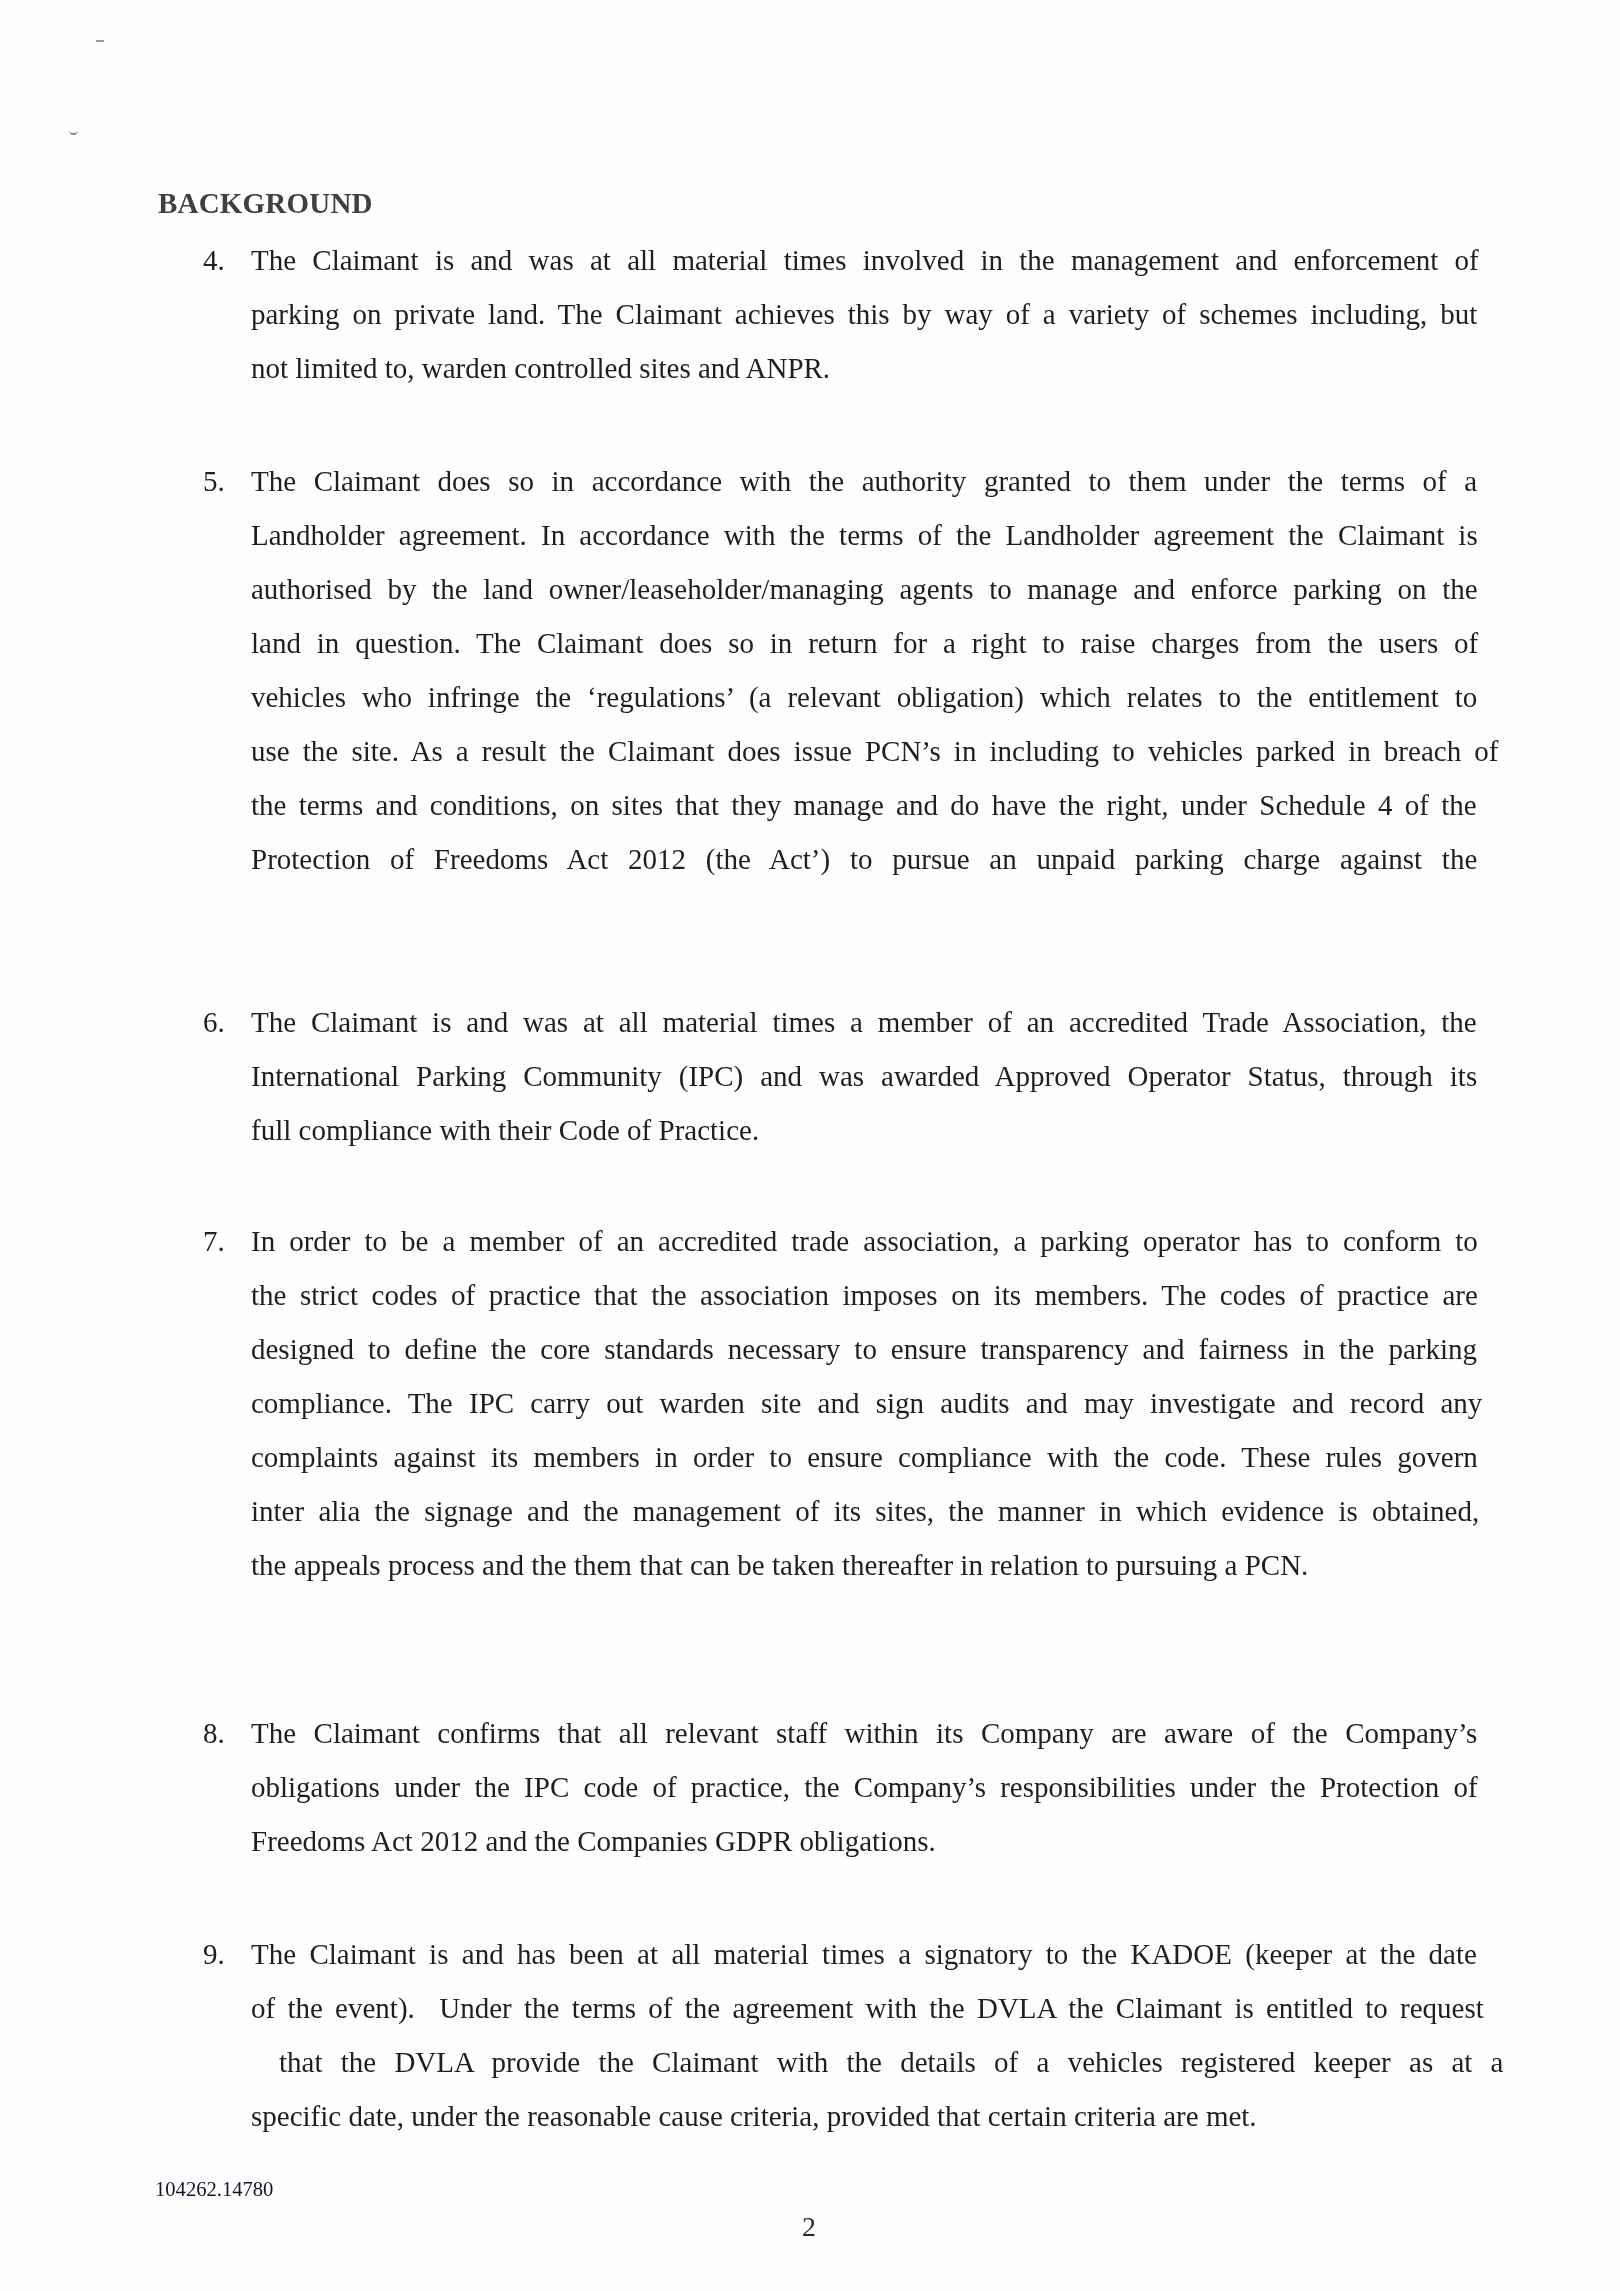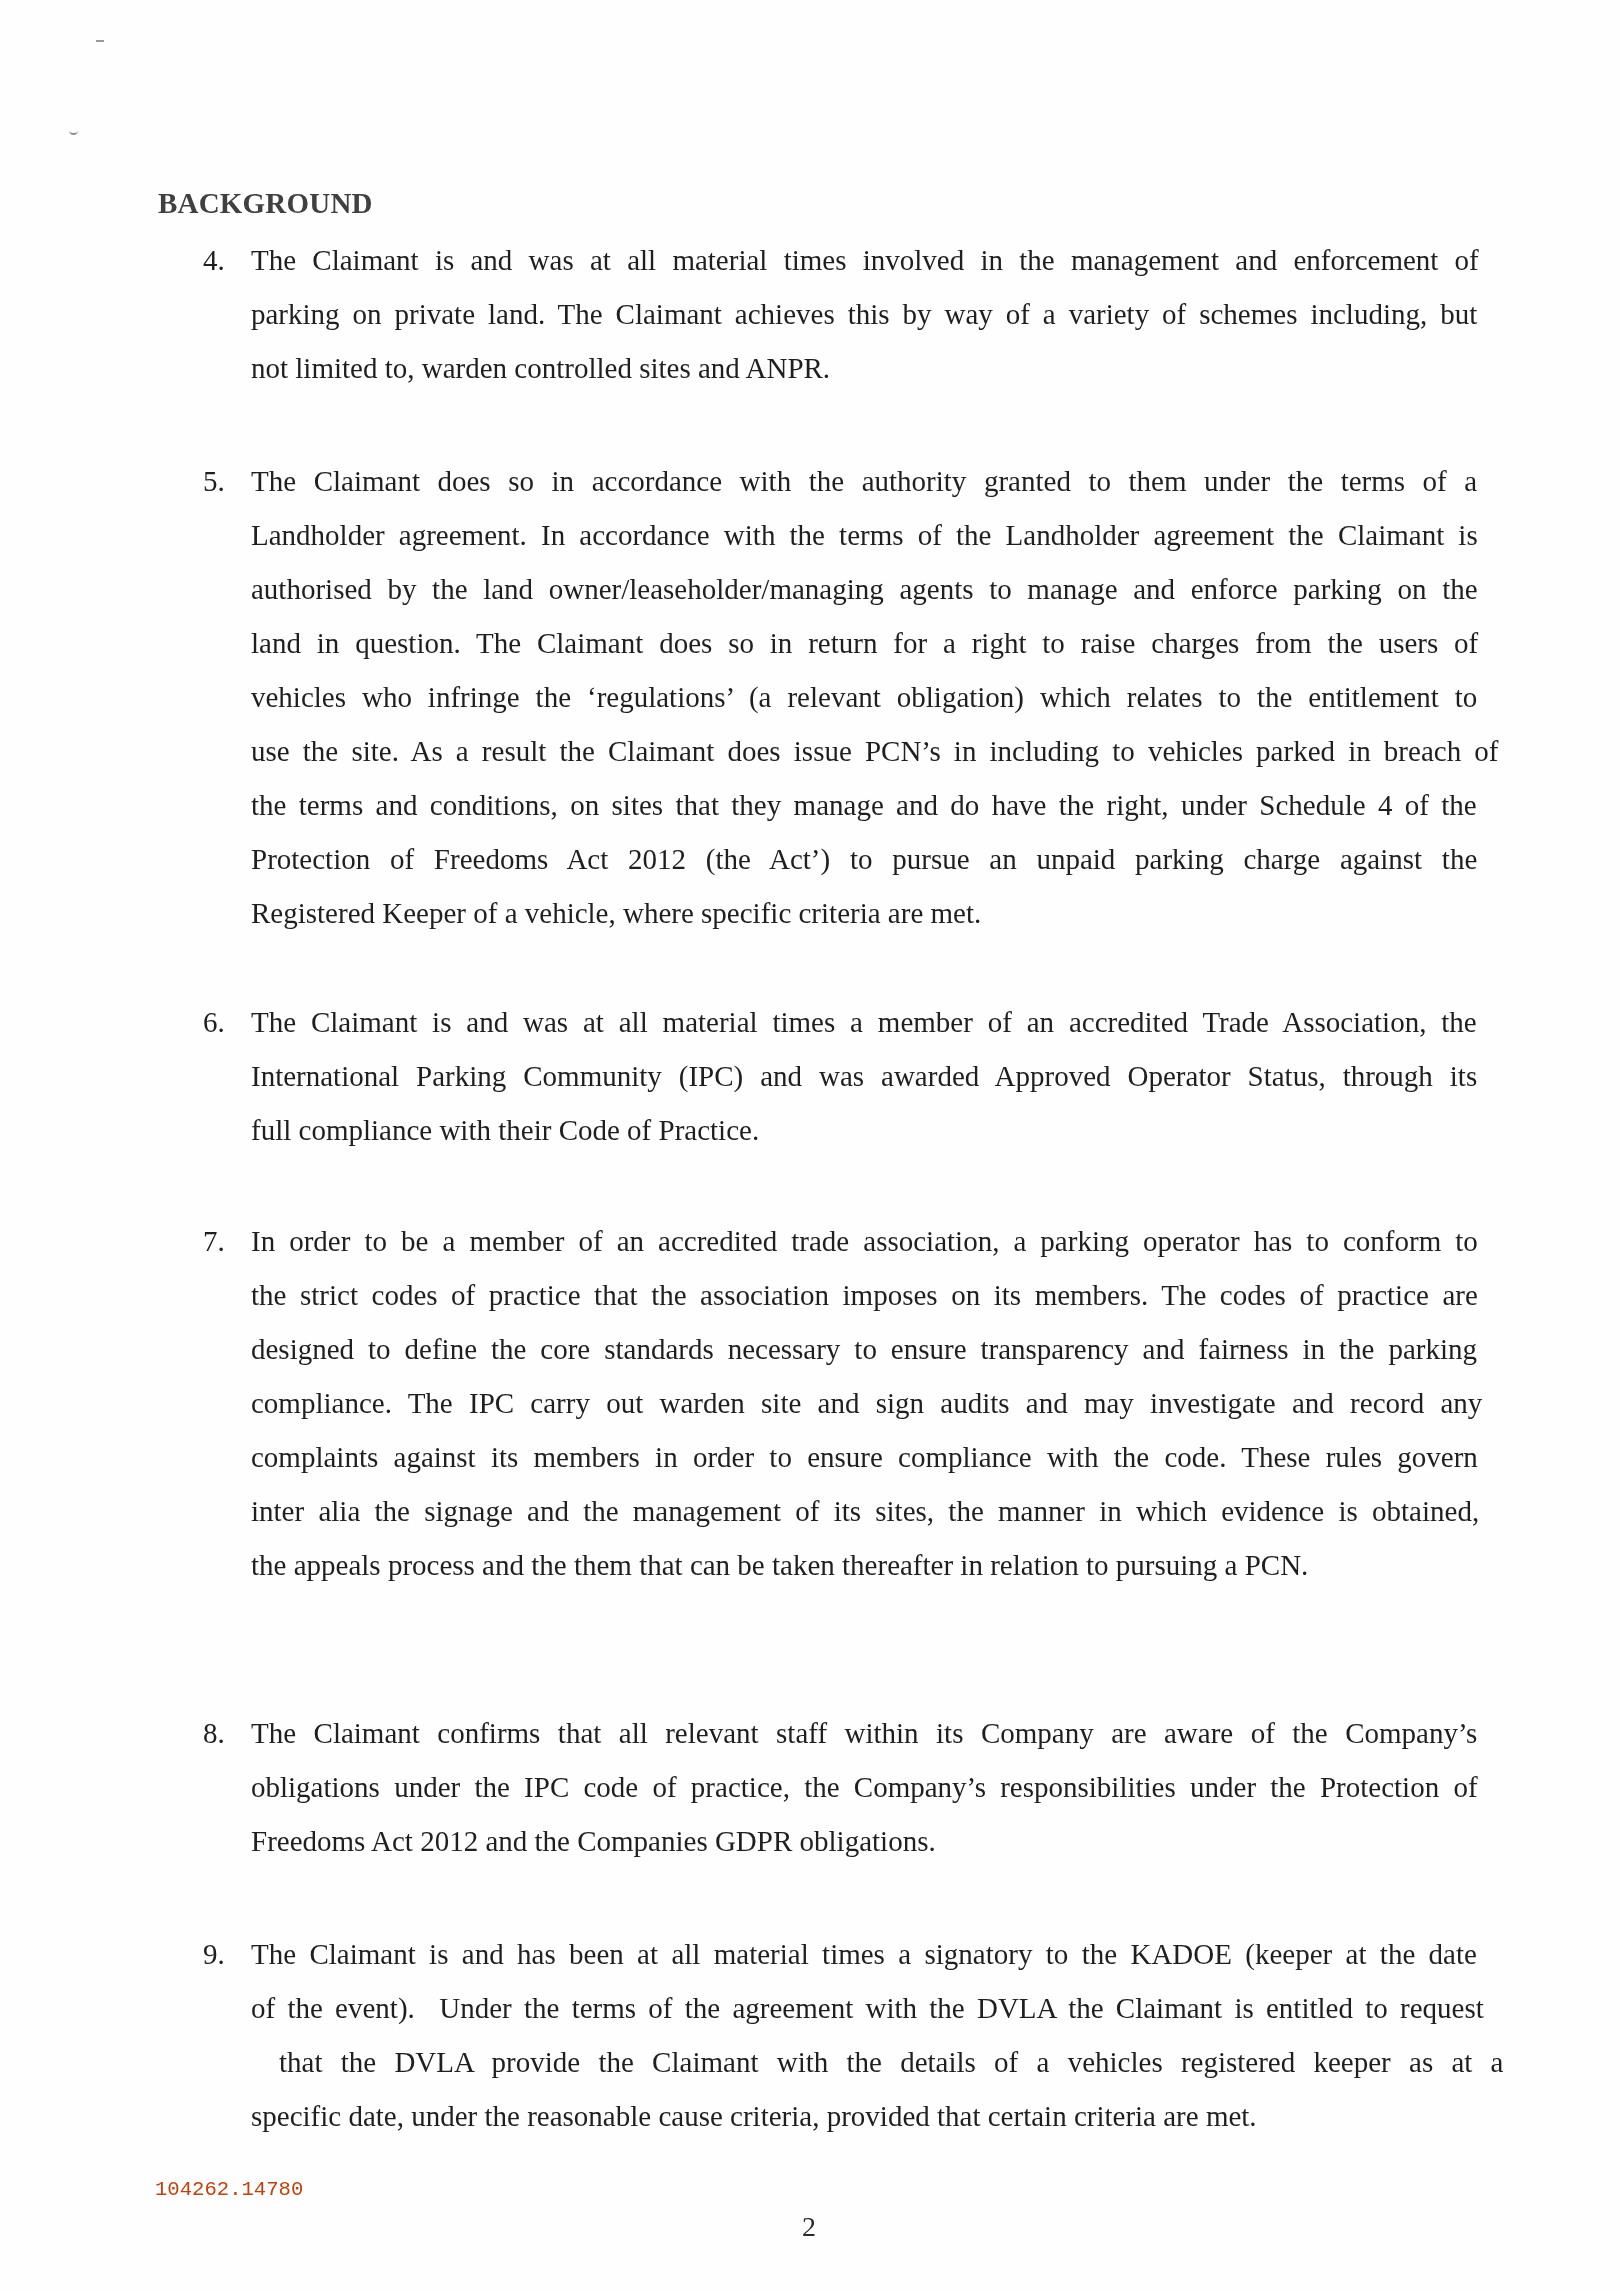--- a/index.html
+++ b/index.html
@@ -10,21 +10,21 @@
   .mark-curve { position: absolute; left: 69px; top: 127px; width: 8.8px; height: 5.9px;
                 border-bottom: 2px solid #8a8a8a; border-radius: 0 0 5.9px 5.9px; }
   .heading { position: absolute; left: 158px; top: 187px; font-size: 29px; font-weight: bold;
              letter-spacing: 0.2px; color: #404040; }
   .para { position: absolute; left: 0; width: 1620px; }
   .num { position: absolute; left: 203px; font-size: 29px; line-height: 54px; }
   .lines { position: absolute; left: 251px; width: 1223px; }
   .line { display: block; font-size: 29px; line-height: 54px; height: 54px;
           text-align: justify; text-align-last: justify; white-space: nowrap; overflow: visible; }
   .line.last { text-align-last: left; text-align: left; }
-  .footer-id { position: absolute; left: 155px; top: 2178px; font-size: 20.6px; color: #c2410c; font-family: Liberation Mono, monospace; }
+  .footer-id { position: absolute; left: 155px; top: 2178px; font-size: 20.6px; color: #0f172a; }
   .page-num { position: absolute; left: 802px; top: 2211px; font-size: 28px; color: #2a2a2a; }
 </style>
 </head>
 <body>
 
 <div class="page">
   <div class="mark-dash"></div>
   <div class="mark-curve"></div>
 
   <div class="heading">BACKGROUND</div>
@@ -42,21 +42,20 @@
         <span class="num">5.</span>
         <div class="lines">
           <span class="line" style="white-space: pre; display: block; width: auto; word-spacing: 10.3px;">The Claimant does so in accordance with the authority granted to them under the terms of a</span>
           <span class="line" style="white-space: pre; display: block; width: auto; word-spacing: 6.9px;">Landholder agreement. In accordance with the terms of the Landholder agreement the Claimant is</span>
           <span class="line" style="white-space: pre; display: block; width: auto; word-spacing: 8.4px;">authorised by the land owner/leaseholder/managing agents to manage and enforce parking on the</span>
           <span class="line" style="white-space: pre; display: block; width: auto; word-spacing: 8.6px;">land in question. The Claimant does so in return for a right to raise charges from the users of</span>
           <span class="line" style="white-space: pre; display: block; width: auto; word-spacing: 8.7px;">vehicles who infringe the ‘regulations’ (a relevant obligation) which relates to the entitlement to</span>
           <span class="line" style="white-space: pre; display: block; width: auto; word-spacing: 5.9px;">use the site. As a result the Claimant does issue PCN’s in including to vehicles parked in breach of</span>
           <span class="line" style="white-space: pre; display: block; width: auto; word-spacing: 5.1px;">the terms and conditions, on sites that they manage and do have the right, under Schedule 4 of the</span>
           <span class="line" style="white-space: pre; display: block; width: auto; word-spacing: 12.5px;">Protection of Freedoms Act 2012 (the Act’) to pursue an unpaid parking charge against the</span>
-          <span class="line last" style="white-space: pre;">Registered Keeper of a vehicle, where specific criteria are met.</span>
         </div>
       </div>
       <div class="para" style="top: 995px;">
         <span class="num">6.</span>
         <div class="lines">
           <span class="line" style="white-space: pre; display: block; width: auto; word-spacing: 7.6px;">The Claimant is and was at all material times a member of an accredited Trade Association, the</span>
           <span class="line" style="white-space: pre; display: block; width: auto; word-spacing: 9.7px;">International Parking Community (IPC) and was awarded Approved Operator Status, through its</span>
           <span class="line last" style="white-space: pre;">full compliance with their Code of Practice.</span>
         </div>
       </div>

